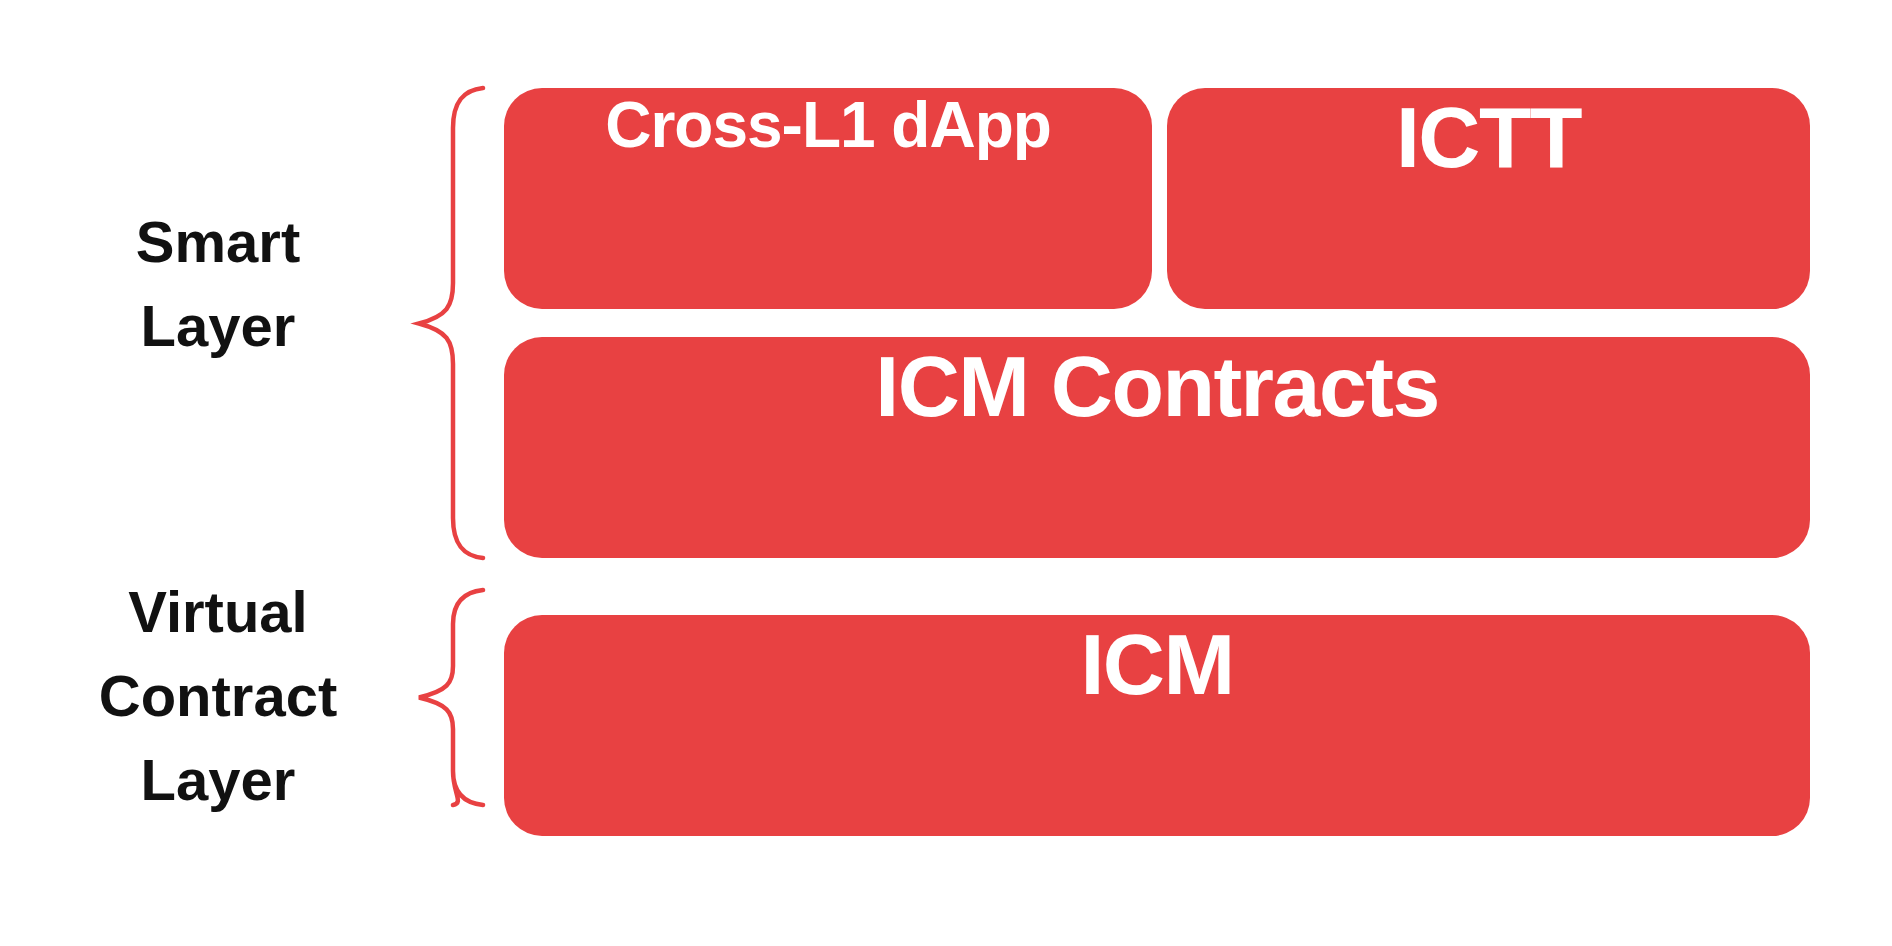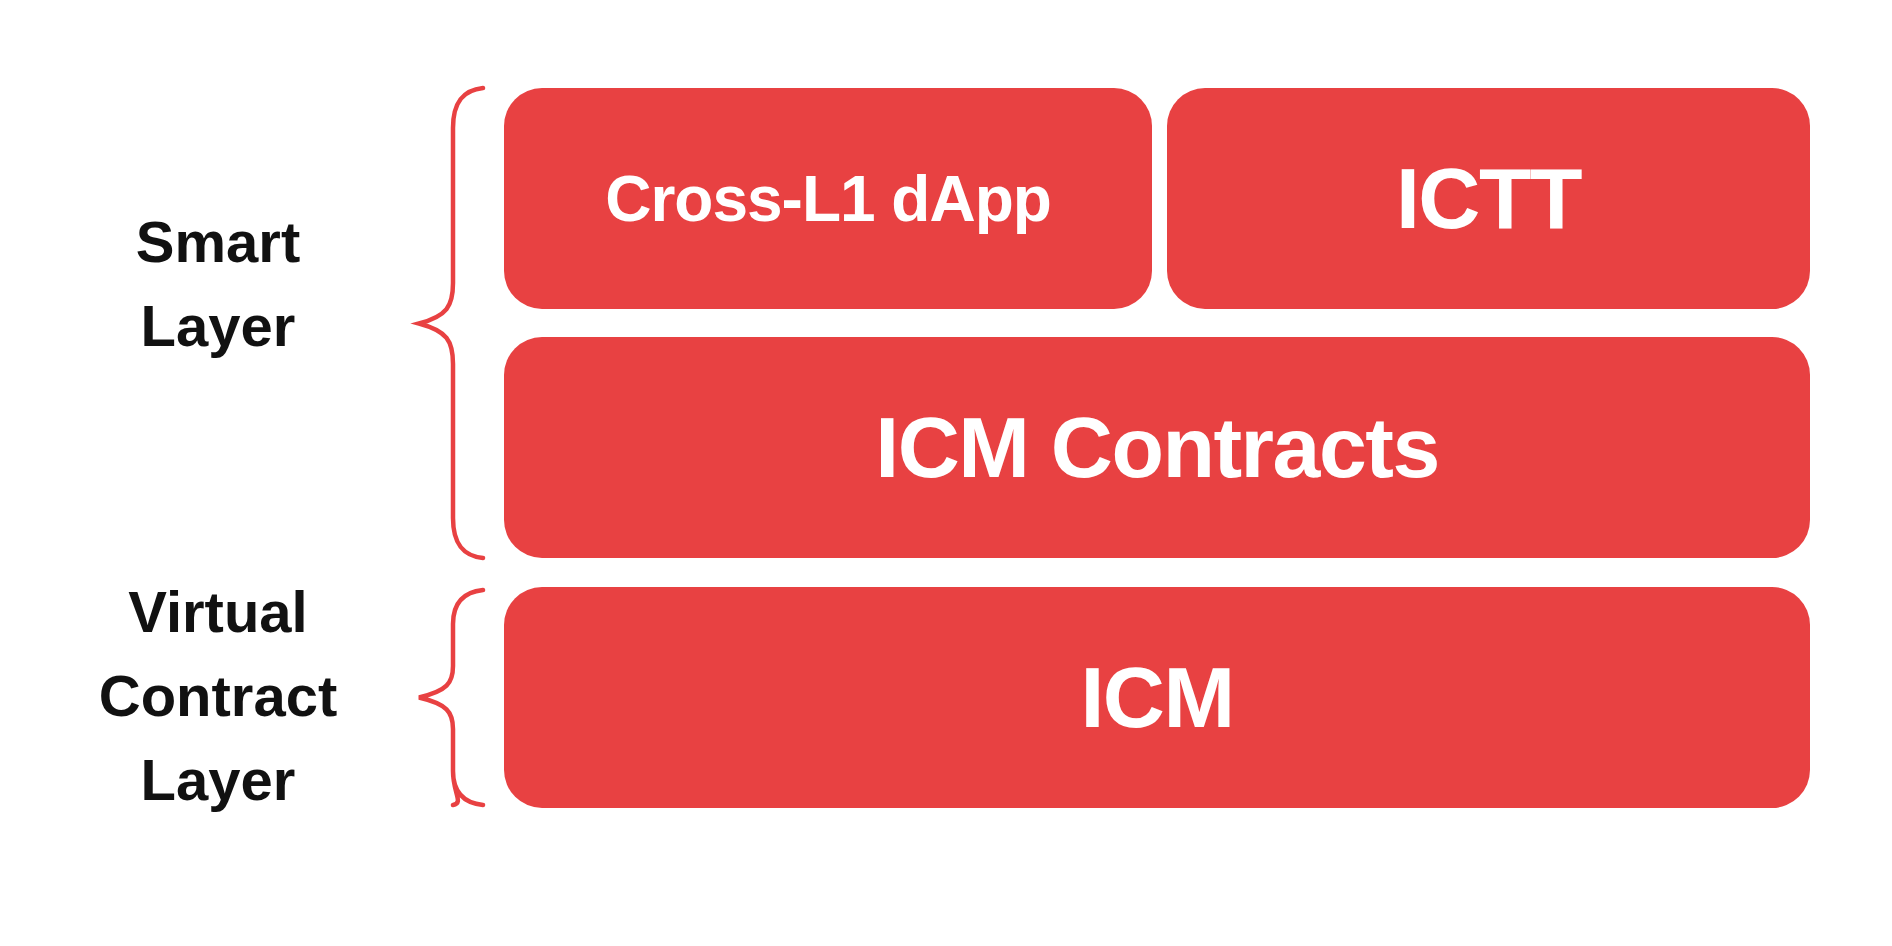--- a/index.html
+++ b/index.html
@@ -13,21 +13,21 @@
     height: 946px;
     background: var(--bg, #ffffff);
     font-family: "Liberation Sans", sans-serif;
     overflow: hidden;
   }
   .box {
     position: absolute;
     background: var(--red, #e84142);
     border-radius: 38px;
     display: flex;
-    align-items: center;
+    align-items: flex-start;
     justify-content: center;
     color: #ffffff;
     font-weight: 700;
     letter-spacing: -1px;
   }
   .box-label-small {
     font-size: 64px;
   }
   .box-label-large {
     font-size: 86px;
@@ -100,17 +100,17 @@
   </div>
 
   <div class="box box-label-large" style="left:1167px; top:88px; width:643px; height:221px;">
     <span>ICTT</span>
   </div>
 
   <div class="box box-label-large" style="left:504px; top:337px; width:1306px; height:221px;">
     <span>ICM Contracts</span>
   </div>
 
-  <div class="box box-label-large" style="left:504px; top:587px; width:1306px; height:221px;">
+  <div class="box box-label-large" style="left:504px; top:615px; width:1306px; height:221px;">
     <span>ICM</span>
   </div>
 
 </div>
 
 </body></html>

